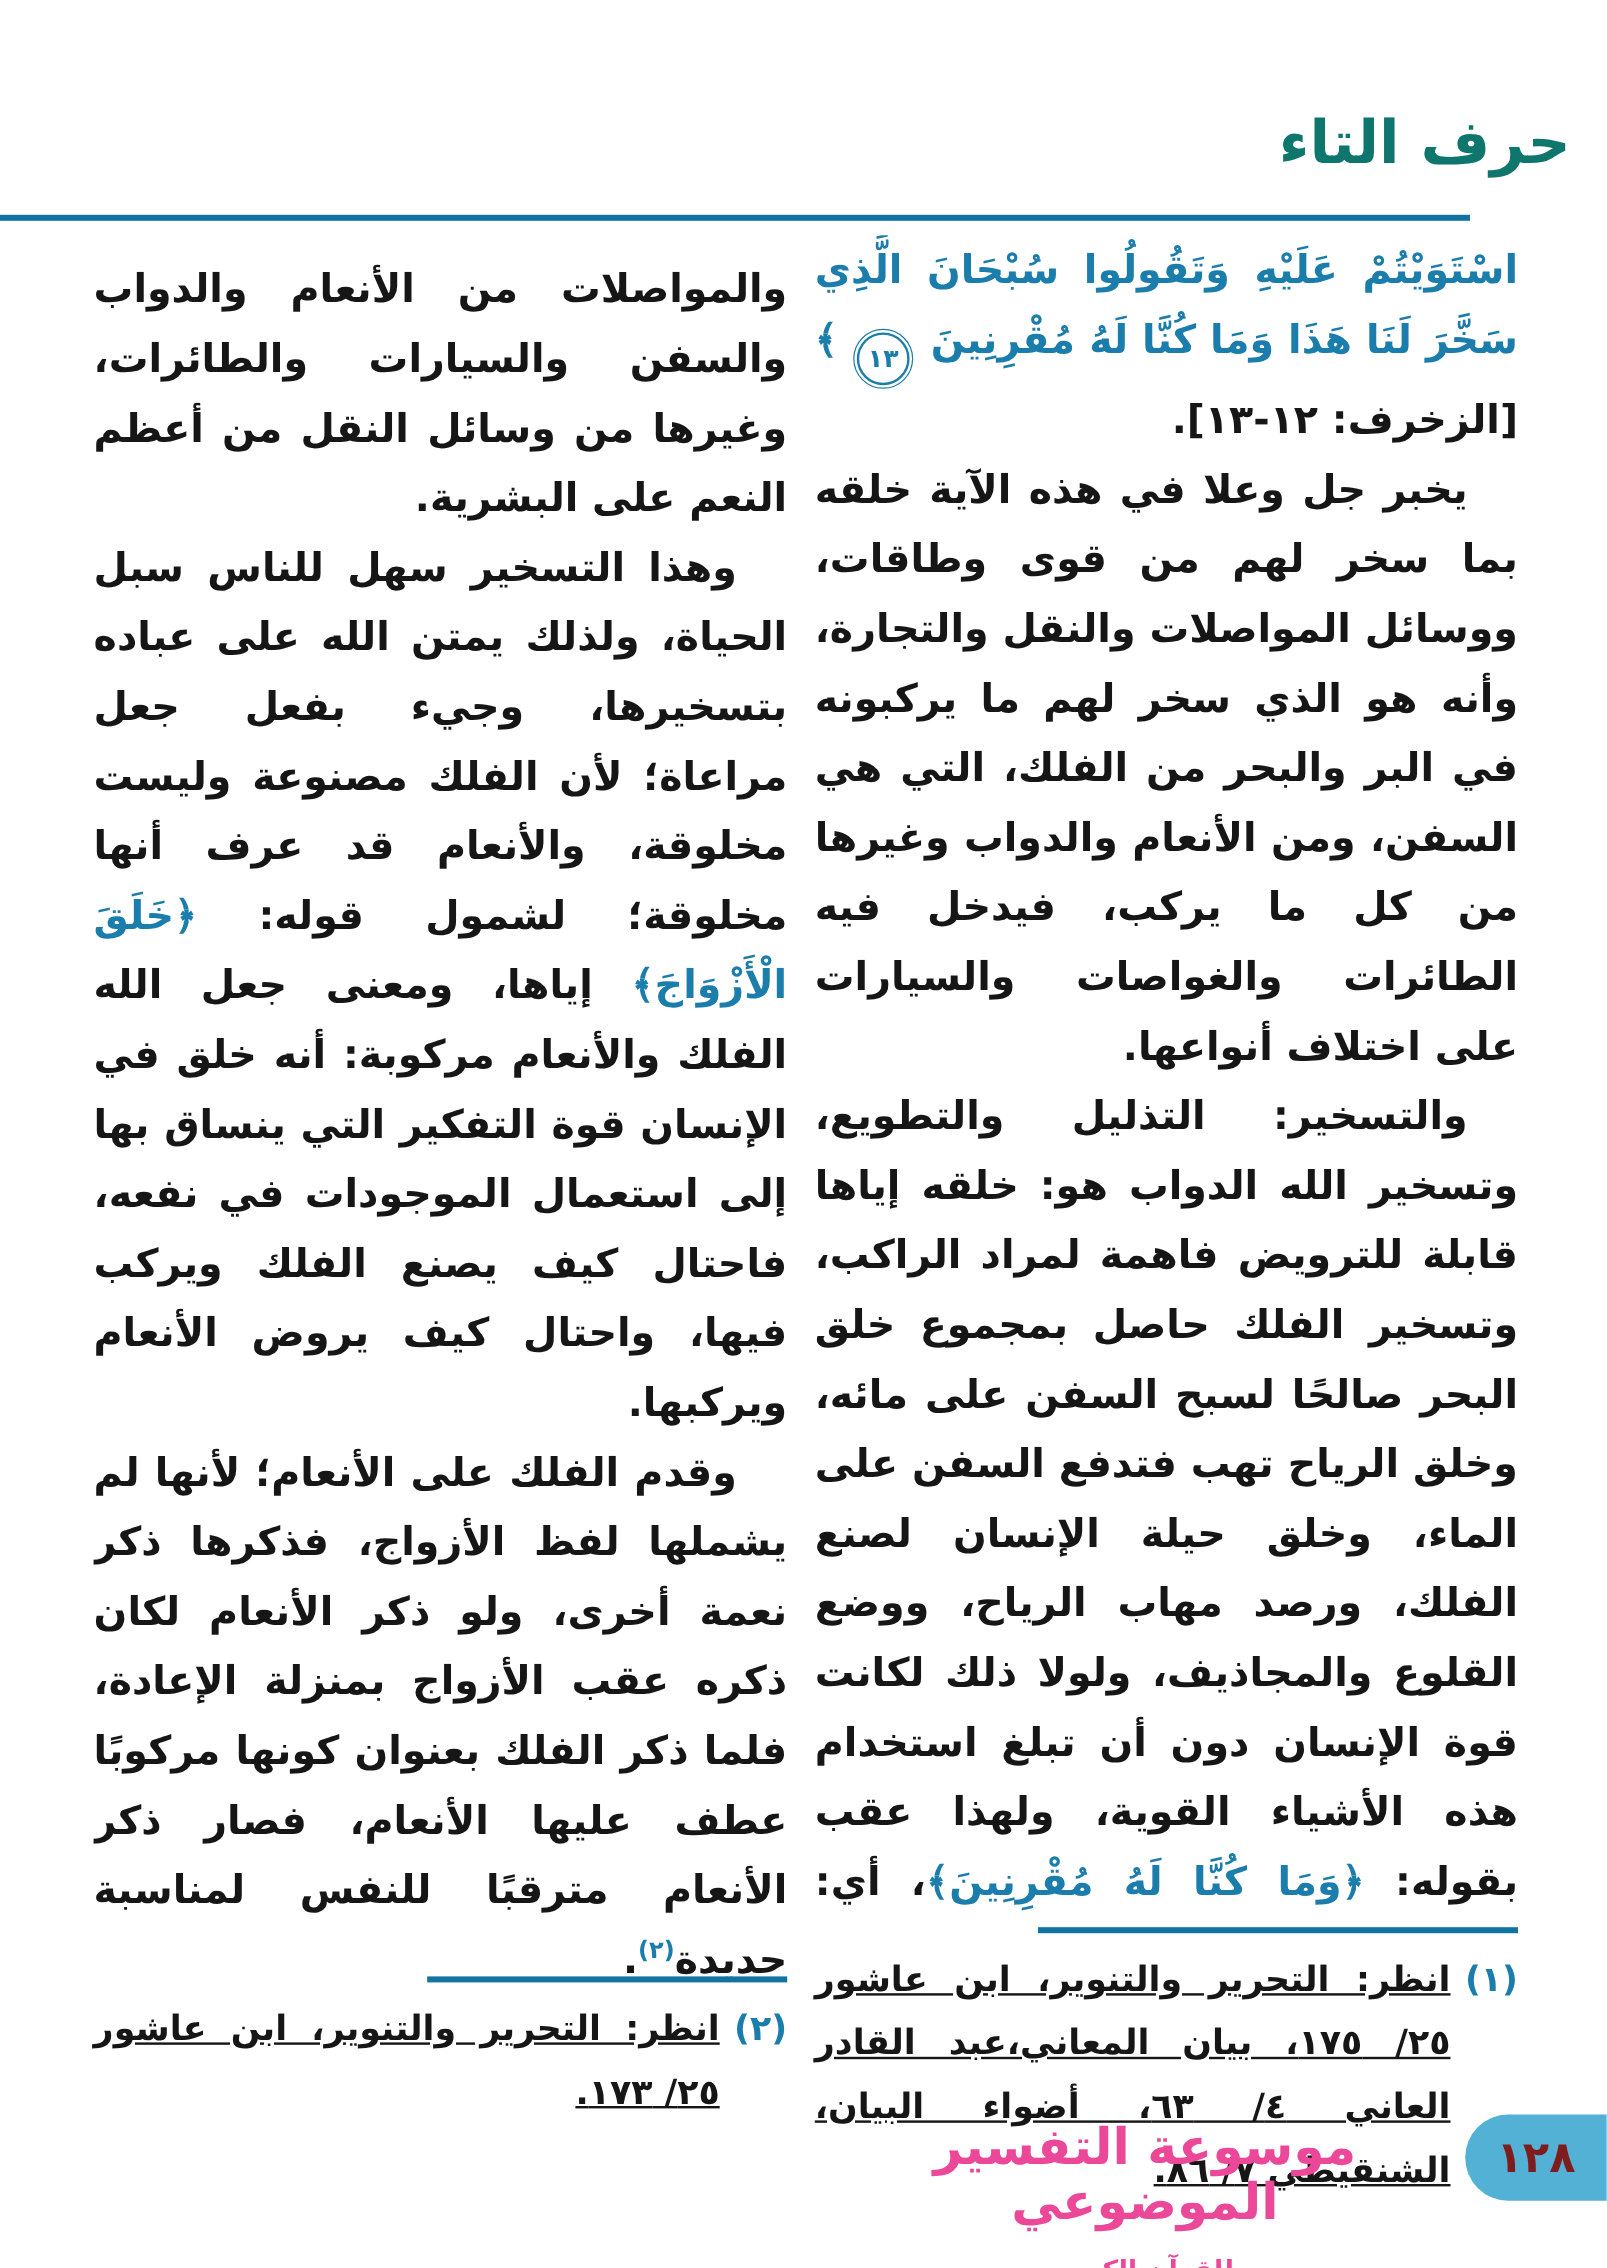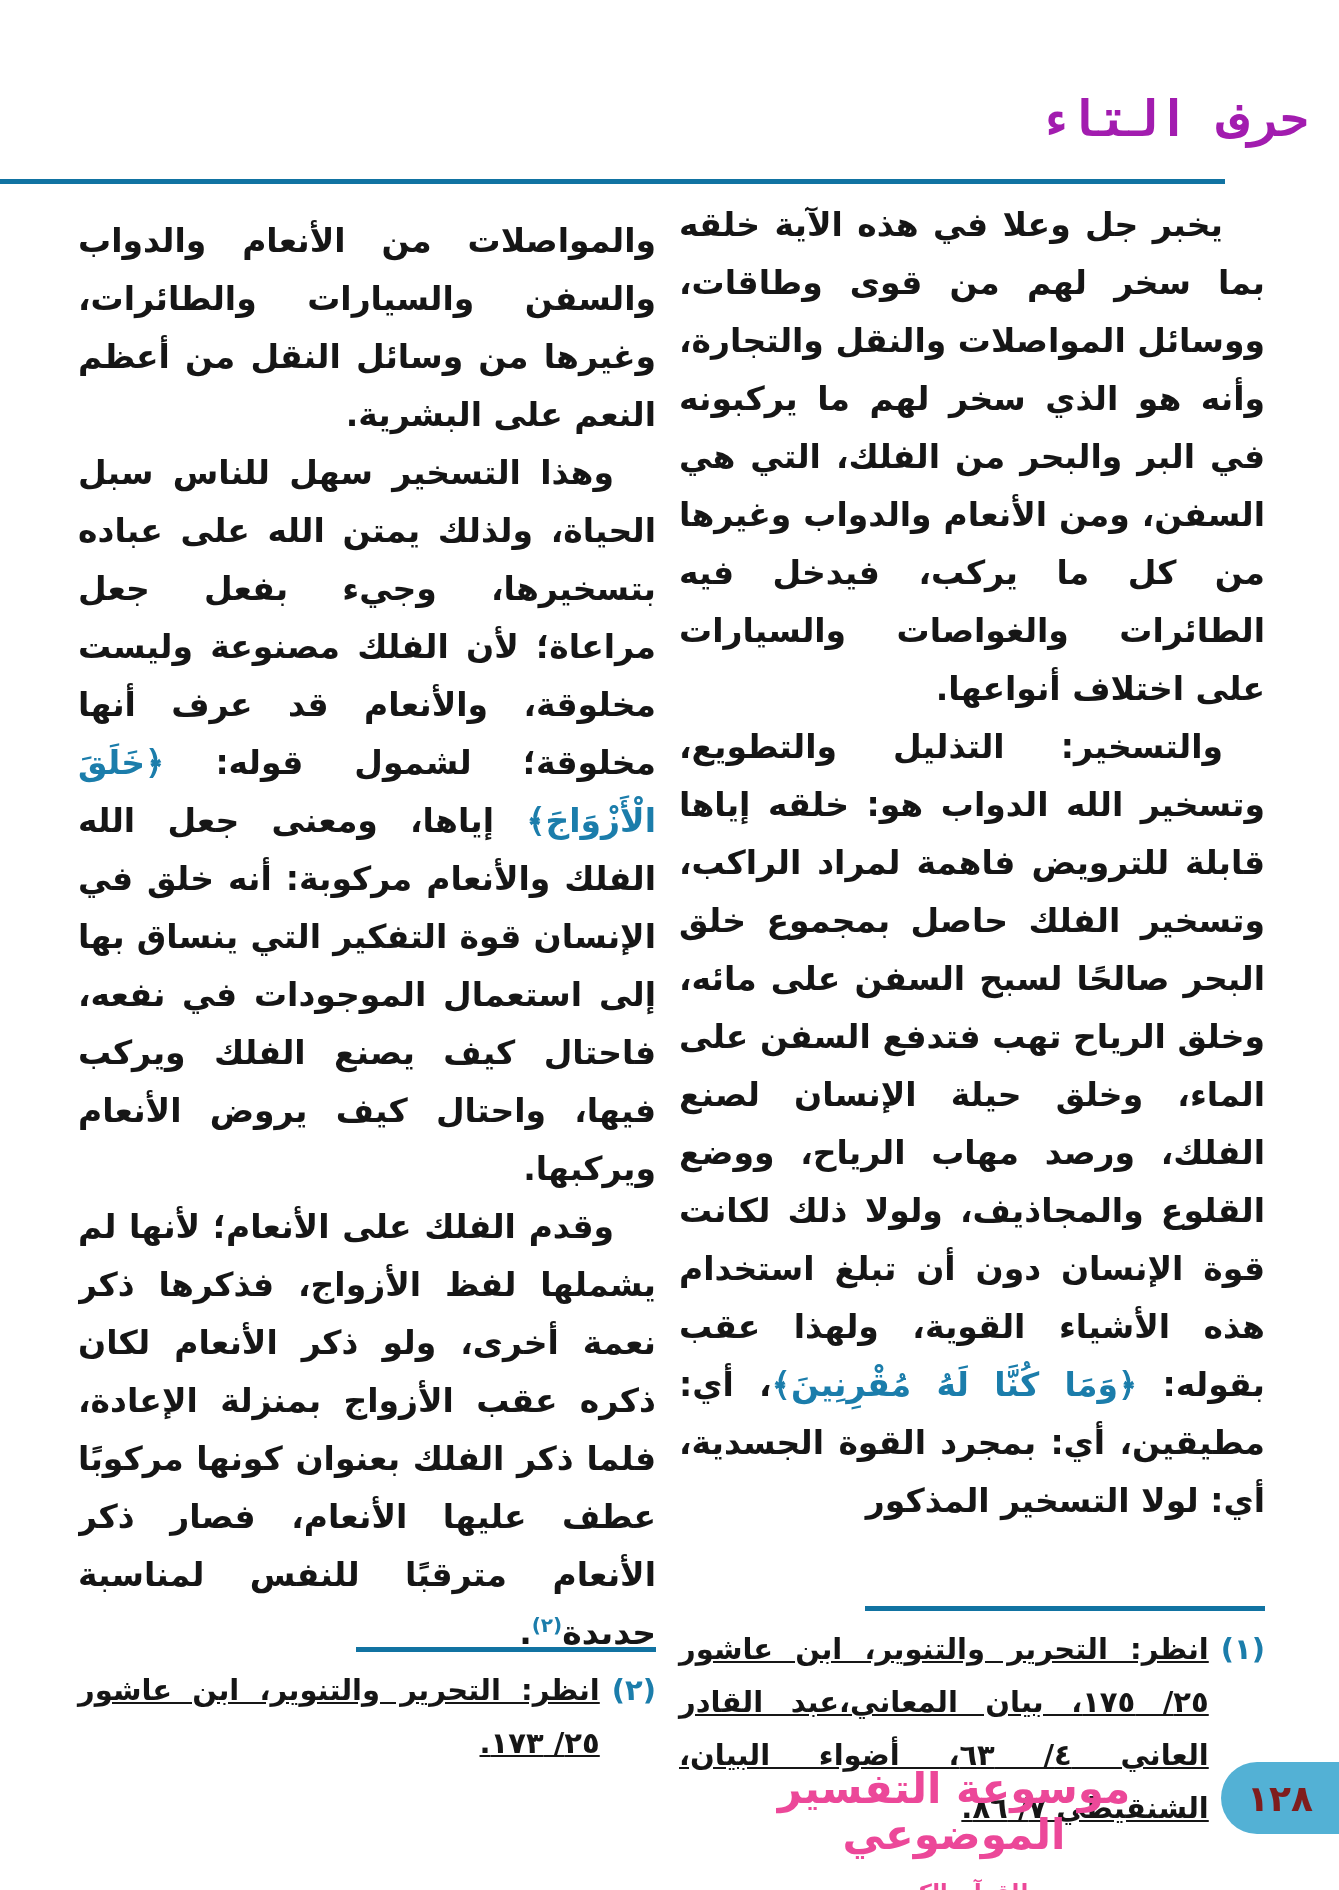--- a/index.html
+++ b/index.html
@@ -9,25 +9,24 @@
     font-family: "DejaVu Sans", sans-serif;
     position: relative;
     overflow: hidden;
   }
   .page { position: absolute; inset: 0; width: 1339px; height: 1890px; background: #fff; }
 
   
   .chapter-title {
     position: absolute; top: 90px; right: 30px;
     font-size: 50px; font-weight: 700;
-    color: #a21caf;
+    color: #0f766e;
     direction: rtl;
     white-space: nowrap;
     letter-spacing: -1px;
-    font-family: Liberation Mono, monospace;
   }
   .header-rule {
     position: absolute; top: 179px; left: 0;
     width: 1225px; height: 5px;
     background: #1173a2;
   }
 
   
   .column {
     position: absolute;
@@ -106,20 +105,21 @@
 </head>
 <body>
 
 <div class="page">
 
   <div class="chapter-title">حرف التاء</div>
 
   <div class="header-rule"></div>
 
   <div id="col-right" class="column">
+      <p class=""><span class="seg-quran">اسْتَوَيْتُمْ عَلَيْهِ وَتَقُولُوا سُبْحَانَ الَّذِي سَخَّرَ لَنَا هَذَا وَمَا كُنَّا لَهُ مُقْرِنِينَ </span><span class="ayah-medallion">١٣</span><span class="seg-quran"> ﴾</span><span class="seg-text"> [الزخرف: ١٢-١٣].</span></p>
       <p class="indent"><span class="seg-text">يخبر جل وعلا في هذه الآية خلقه بما سخر لهم من قوى وطاقات، ووسائل المواصلات والنقل والتجارة، وأنه هو الذي سخر لهم ما يركبونه في البر والبحر من الفلك، التي هي السفن، ومن الأنعام والدواب وغيرها من كل ما يركب، فيدخل فيه الطائرات والغواصات والسيارات على اختلاف أنواعها.</span></p>
       <p class="indent"><span class="seg-text">والتسخير: التذليل والتطويع، وتسخير الله الدواب هو: خلقه إياها قابلة للترويض فاهمة لمراد الراكب، وتسخير الفلك حاصل بمجموع خلق البحر صالحًا لسبح السفن على مائه، وخلق الرياح تهب فتدفع السفن على الماء، وخلق حيلة الإنسان لصنع الفلك، ورصد مهاب الرياح، ووضع القلوع والمجاذيف، ولولا ذلك لكانت قوة الإنسان دون أن تبلغ استخدام هذه الأشياء القوية، ولهذا عقب بقوله: </span><span class="seg-quran">﴿وَمَا كُنَّا لَهُ مُقْرِنِينَ﴾</span><span class="seg-text">، أي: مطيقين، أي: بمجرد القوة الجسدية، أي: لولا التسخير المذكور</span></p>
     </div>
   <div id="col-left" class="column">
       <p class=""><span class="seg-text">والمواصلات من الأنعام والدواب والسفن والسيارات والطائرات، وغيرها من وسائل النقل من أعظم النعم على البشرية.</span></p>
       <p class="indent"><span class="seg-text">وهذا التسخير سهل للناس سبل الحياة، ولذلك يمتن الله على عباده بتسخيرها، وجيء بفعل جعل مراعاة؛ لأن الفلك مصنوعة وليست مخلوقة، والأنعام قد عرف أنها مخلوقة؛ لشمول قوله: </span><span class="seg-quran">﴿خَلَقَ الْأَزْوَاجَ﴾</span><span class="seg-text"> إياها، ومعنى جعل الله الفلك والأنعام مركوبة: أنه خلق في الإنسان قوة التفكير التي ينساق بها إلى استعمال الموجودات في نفعه، فاحتال كيف يصنع الفلك ويركب فيها، واحتال كيف يروض الأنعام ويركبها.</span></p>
       <p class="indent"><span class="seg-text">وقدم الفلك على الأنعام؛ لأنها لم يشملها لفظ الأزواج، فذكرها ذكر نعمة أخرى، ولو ذكر الأنعام لكان ذكره عقب الأزواج بمنزلة الإعادة، فلما ذكر الفلك بعنوان كونها مركوبًا عطف عليها الأنعام، فصار ذكر الأنعام مترقبًا للنفس لمناسبة جديدة</span><span class="seg-fn">(٢)</span><span class="seg-text">.</span></p>
     </div>
 
   <div id="fn-right" class="footnotes">

